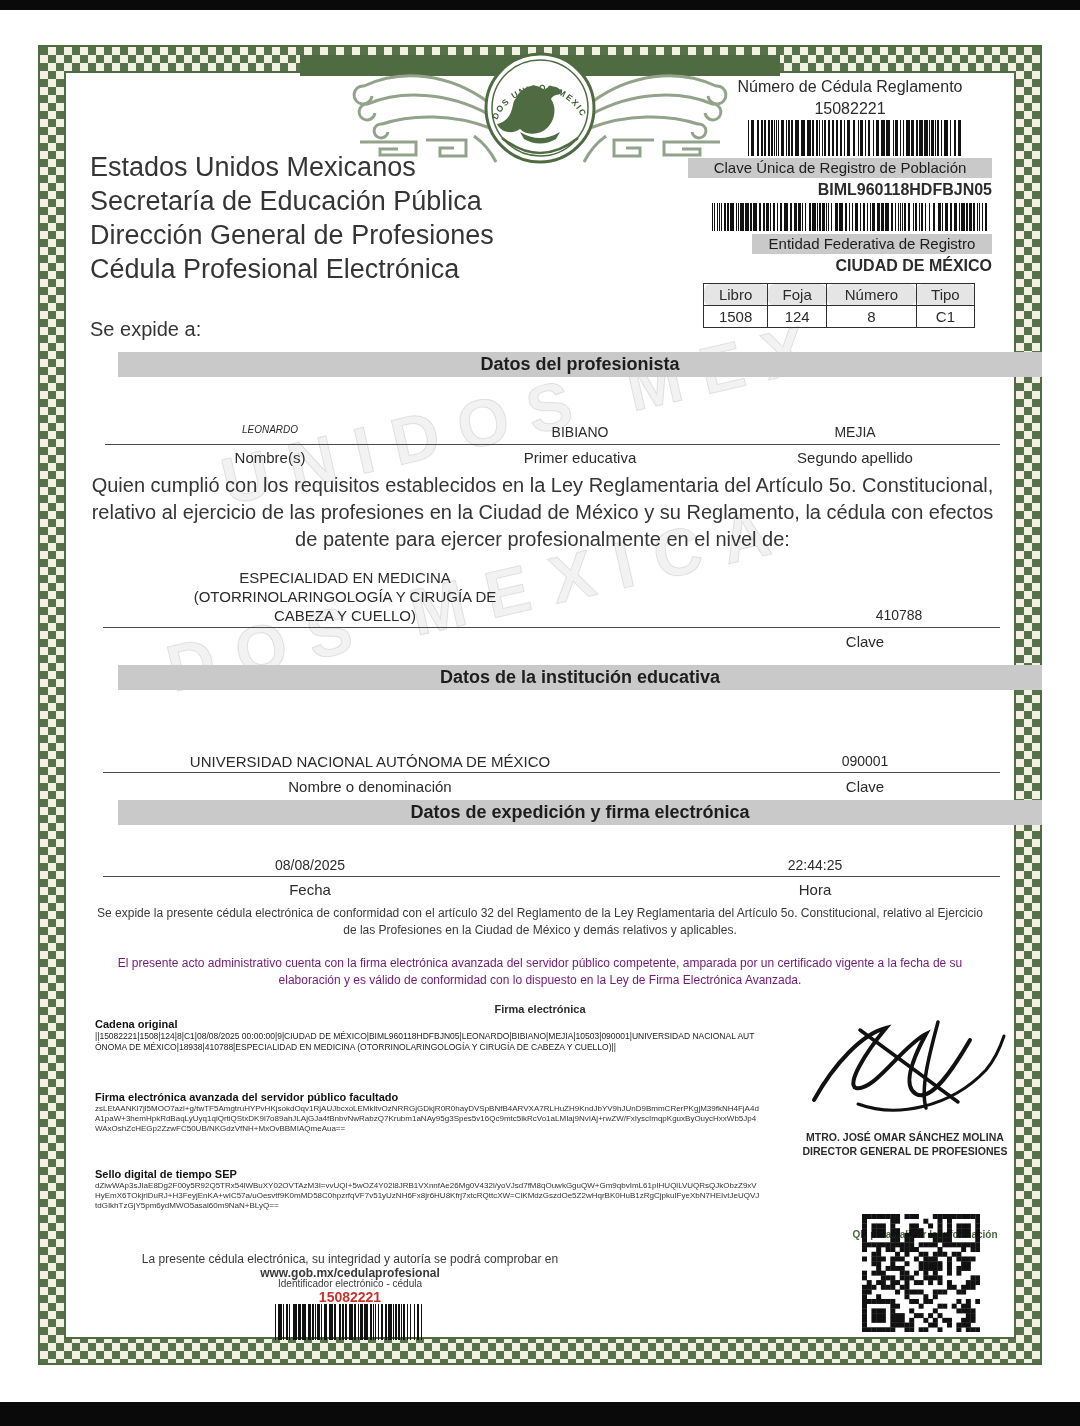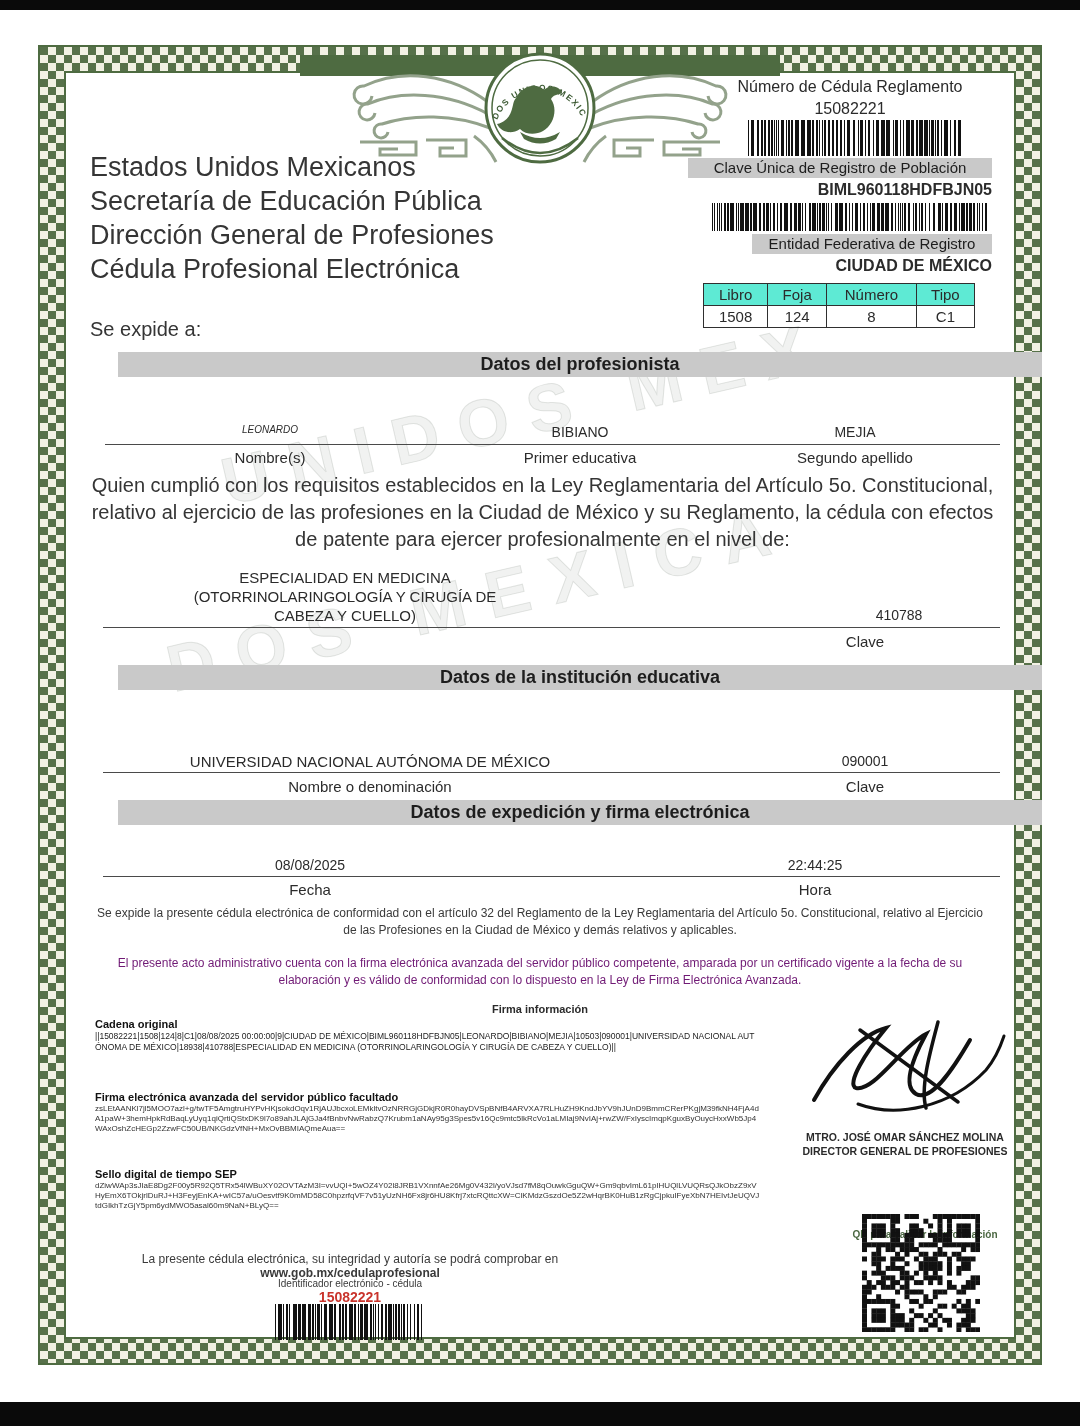--- a/index.html
+++ b/index.html
@@ -32,21 +32,21 @@
   .hline{position:absolute;border-top:1px solid #4a4a4a;height:0;}
   .graybar{position:absolute;background:#c9c9c9;color:#1d1d1d;text-align:center;}
   .secbar{position:absolute;left:78px;width:924px;height:25px;background:#c9c9c9;color:#1d1d1d;
           font-size:18px;font-weight:bold;text-align:center;line-height:25px;margin-left:40px;}
   .hdrline{font-size:27px;line-height:34px;color:#353535;}
   .tinylabel{font-size:11px;font-weight:bold;color:#111;}
   .tinytext{font-size:8.5px;line-height:11px;color:#222;word-break:break-all;}
   .microtext{font-size:8px;line-height:10px;color:#333;word-break:break-all;}
   table.reg{border-collapse:collapse;font-size:15px;}
   table.reg td,table.reg th{border:1.5px solid #2f2f2f;text-align:center;padding:1px 8px;height:19px;font-weight:normal;}
-  table.reg thead td{background:#5eead4;}
+  table.reg thead td{background:#e5e5e5;border-radius:7px;}
   .rednum{color:#c9342c;}
 </style>
 </head>
 <body>
 
 <div class="page">
 
   <div class="edge-bar" style="top:0;height:10px;"></div>
   <div class="edge-bar" style="top:1402px;height:24px;"></div>
 
@@ -286,21 +286,21 @@
   <div class="secbar" style="top:800px;">Datos de expedición y firma electrónica</div>
   <div class="abs c" style="left:160px;top:857px;width:300px;font-size:14px;">08/08/2025</div>
   <div class="abs c" style="left:665px;top:857px;width:300px;font-size:14px;">22:44:25</div>
   <div class="hline" style="left:103px;top:876px;width:897px;"></div>
   <div class="abs c" style="left:160px;top:881px;width:300px;font-size:15px;">Fecha</div>
   <div class="abs c" style="left:665px;top:881px;width:300px;font-size:15px;">Hora</div>
 
   <div class="abs c" style="left:95px;top:905px;width:890px;font-size:12px;line-height:17px;color:#3a3a3a;">Se expide la presente cédula electrónica de conformidad con el artículo 32 del Reglamento de la Ley Reglamentaria del Artículo 5o. Constitucional, relativo al Ejercicio de las Profesiones en la Ciudad de México y demás relativos y aplicables.</div>
   <div class="abs c" style="left:95px;top:955px;width:890px;font-size:12px;line-height:17px;color:#701a75;">El presente acto administrativo cuenta con la firma electrónica avanzada del servidor público competente, amparada por un certificado vigente a la fecha de su elaboración y es válido de conformidad con lo dispuesto en la Ley de Firma Electrónica Avanzada.</div>
 
-  <div class="abs c b" style="left:300px;top:1003px;width:480px;font-size:11px;">Firma información</div>
+  <div class="abs c b" style="left:300px;top:1003px;width:480px;font-size:11px;">Firma electrónica</div>
 
   <div class="abs tinylabel" style="left:95px;top:1018px;">Cadena original</div>
   <div class="abs tinytext" style="left:95px;top:1031px;width:660px;">||15082221|1508|124|8|C1|08/08/2025 00:00:00|9|CIUDAD DE MÉXICO|BIML960118HDFBJN05|LEONARDO|BIBIANO|MEJIA|10503|090001|UNIVERSIDAD NACIONAL AUTÓNOMA DE MÉXICO|18938|410788|ESPECIALIDAD EN MEDICINA (OTORRINOLARINGOLOGÍA Y CIRUGÍA DE CABEZA Y CUELLO)||</div>
 
   <div class="abs tinylabel" style="left:95px;top:1091px;">Firma electrónica avanzada del servidor público facultado</div>
   <div class="abs microtext" style="left:95px;top:1104px;width:665px;">zsLEtAANKl7jl5MOO7azl+g/twTF5AmgtruHYPvHKjsokdOqv1RjAUJbcxoLEMkltvOzNRRGjGDkjR0R0hayDVSpBNfB4ARVXA7RLHuZH9KndJbYV9hJUnD9BmmCRerPKgjM39fkNH4FjA4dA1paW+3hemHpkRdBaqLyUyq1qiQrtiQStxDK9l7o89ahJLAjGJa4fBnbvNwRabzQ7Krubm1aNAy95g3Spes5v16Qc9mtc5lkRcVo1aLMIaj9NvIAj+rwZW/FxIyscImqpKguxByOuycHxxWb5Jp4WAxOshZcHEGp2ZzwFC50UB/NKGdzVfNH+MxOvBBMIAQmeAua==</div>
 
   <div class="abs tinylabel" style="left:95px;top:1168px;">Sello digital de tiempo SEP</div>
   <div class="abs microtext" style="left:95px;top:1181px;width:665px;">dZiwWAp3sJIaE8Dg2F00y5R92Q5TRx54lWBuXY02OVTAzM3I=vvUQI+5wOZ4Y02l8JRB1VXnnfAe26Mg0V432l/yoVJsd7fM8qOuwkGguQW+Gm9qbvImL61pIHUQlLVUQRsQJkObzZ9xVHyEmX6TOkjrlDuRJ+H3FeyjEnKA+wIC57a/uOesvtf9K0mMD58C0hpzrfqVF7v51yUzNH6Fx8jr6HU8Kfrj7xtcRQttcXW=ClKMdzGszdOe5Z2wHqrBK0HuB1zRgCjpkuIFyeXbN7HEIvtJeUQVJtdGIkhTzGjY5pm6ydMWO5asal60m9NaN+BLyQ==</div>
 

